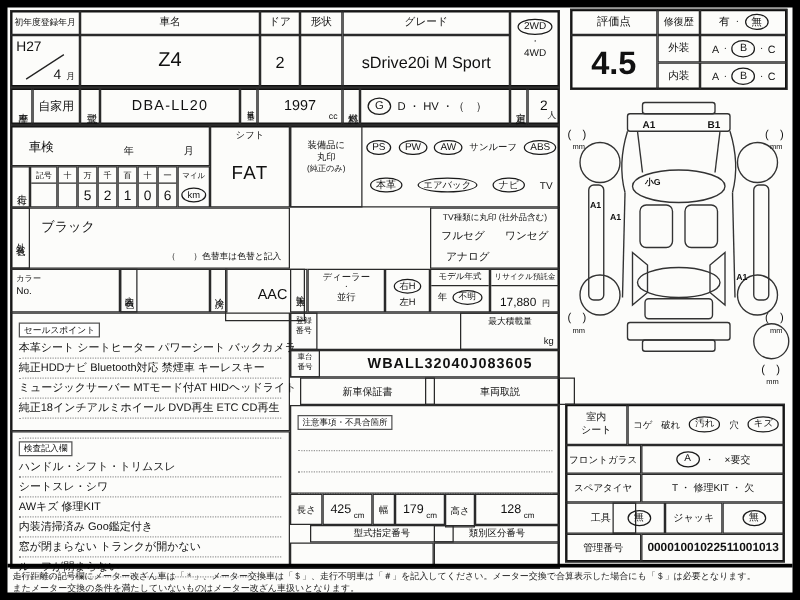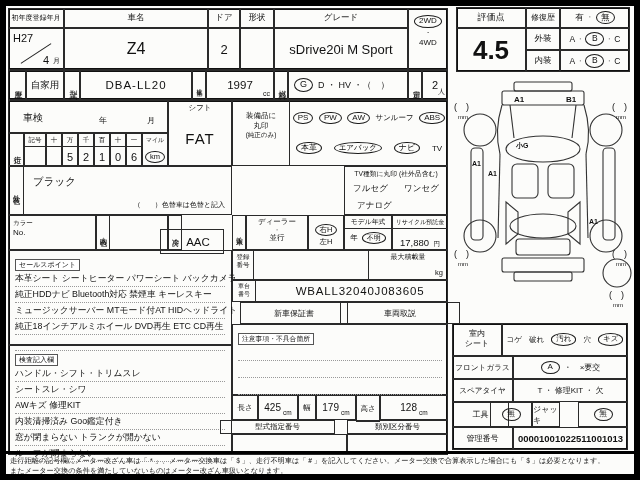--- a/index.html
+++ b/index.html
@@ -156,21 +156,21 @@
   </div>
 
   <div class="a b" style="left:8px;top:215px;width:88px;height:35px;">
     <div style="font-size:6.5px;padding:3px 0 0 4px;">カラー</div>
     <div style="font-size:8px;padding-left:4px;">No.</div>
   </div>
   <div class="a b" style="left:96px;top:215px;width:72px;height:35px;">
     <span class="c" style="height:100%;font-size:10px;"></span>
   </div>
   <div class="a b vl" style="left:96px;top:215px;width:14px;height:35px;font-size:7.5px;">内装色</div>
-  <div class="a b" style="left:160px;top:215px;width:64px;height:25px;margin-top:14px;">
+  <div class="a b" style="left:180px;top:215px;width:64px;height:42px;">
     <div class="c" style="height:100%;padding-left:12px;font-size:11.5px;">AAC</div>
   </div>
   <div class="a b vl" style="left:168px;top:215px;width:14px;height:35px;font-size:7.5px;">冷房</div>
 
   <div class="a b vl" style="left:232px;top:215px;width:14px;height:35px;font-size:7px;">輸入車</div>
   <div class="a b" style="left:246px;top:215px;width:62px;height:35px;text-align:center;line-height:1.15;">
     <div style="font-size:7.5px;padding-top:2px;">ディーラー</div>
     <div style="font-size:6px;">・</div>
     <div style="font-size:7.5px;">並行</div>
   </div>
@@ -216,21 +216,21 @@
   <div class="a b" style="left:232px;top:250px;width:22px;height:30px;text-align:center;line-height:1.2;padding-top:2px;font-size:6.5px;">
     <div>登録</div>
     <div>番号</div>
   </div>
   <div class="a b" style="left:368px;top:250px;width:80px;height:30px;">
     <div class="c" style="height:12px;font-size:7px;">最大積載量</div>
     <span class="a" style="right:4px;bottom:2px;font-size:7.5px;">kg</span>
   </div>
 
   <div class="a b" style="left:232px;top:280px;width:216px;height:22px;">
-    <div class="c" style="height:100%;padding-left:40px;font-size:11.5px;font-weight:normal;letter-spacing:0.8px;">WBALL32040J083605</div>
+    <div class="c" style="height:100%;padding-left:40px;font-size:11.5px;font-weight:bold;letter-spacing:0.8px;">WBALL32040J083605</div>
   </div>
   <div class="a b" style="left:232px;top:280px;width:24px;height:22px;text-align:center;font-size:6px;line-height:1.3;padding-top:2px;">
     <div>車台</div>
     <div>番号</div>
   </div>
 
   <div class="a b c" style="left:240px;top:302px;width:108px;height:22px;font-size:8px;">新車保証書</div>
   <div class="a b c" style="left:340px;top:302px;width:120px;height:22px;font-size:8px;">車両取説</div>
 
   <div class="a b" style="left:232px;top:324px;width:216px;height:71px;padding:2px 5px;">
@@ -249,21 +249,21 @@
   <div class="a b c" style="left:316px;top:395px;width:40px;height:25px;font-size:10px;gap:2px;">
     <span>179</span>
     <span style="font-size:6.5px;align-self:flex-end;padding-bottom:3px;">cm</span>
   </div>
   <div class="a b c" style="left:356px;top:395px;width:24px;height:27px;font-size:7.5px;">高さ</div>
   <div class="a b c" style="left:380px;top:395px;width:68px;height:25px;font-size:10px;gap:2px;">
     <span>128</span>
     <span style="font-size:6.5px;align-self:flex-end;padding-bottom:3px;">cm</span>
   </div>
 
-  <div class="a b c" style="left:220px;top:420px;width:115px;height:14px;font-size:7.5px;">型式指定番号</div>
+  <div class="a b c" style="left:248px;top:420px;width:115px;height:14px;font-size:7.5px;">型式指定番号</div>
   <div class="a b c" style="left:347px;top:420px;width:101px;height:14px;font-size:7.5px;">類別区分番号</div>
   <div class="a b" style="left:232px;top:434px;width:115px;height:21px;"></div>
   <div class="a b" style="left:347px;top:434px;width:101px;height:21px;"></div>
 
   <div class="a B" style="left:456px;top:7px;width:174px;height:65px;"></div>
   <div class="a b c" style="left:456px;top:7px;width:70px;height:21px;font-size:9px;">評価点</div>
   <div class="a b c" style="left:456px;top:28px;width:70px;height:44px;font-size:26px;font-weight:bold;">4.5</div>
   <div class="a b c" style="left:526px;top:7px;width:34px;height:21px;font-size:8px;">修復歴</div>
   <div class="a b c" style="left:560px;top:7px;width:70px;height:21px;font-size:8.5px;gap:3px;">
     <span>有</span>
@@ -369,21 +369,21 @@
   <div class="a b c" style="left:513px;top:356px;width:115px;height:23px;font-size:8px;gap:4px;">
     <span class="circ">A</span>
     <span>・　×要交</span>
   </div>
   <div class="a b c" style="left:513px;top:379px;width:115px;height:23px;font-size:8px;">T ・ 修理KIT ・ 欠</div>
   <div class="a b c" style="left:452px;top:379px;width:61px;height:23px;font-size:7.6px;">スペアタイヤ</div>
   <div class="a b c" style="left:452px;top:402px;width:57px;height:25px;font-size:8px;">工具</div>
   <div class="a b c" style="left:490px;top:402px;width:42px;height:25px;">
     <span style="font-size:8px;" class="circ">無</span>
   </div>
-  <div class="a b c" style="left:532px;top:402px;width:28px;height:25px;font-size:8px;">ジャッキ</div>
+  <div class="a b c" style="left:532px;top:402px;width:46px;height:25px;font-size:8px;">ジャッキ</div>
   <div class="a b c" style="left:578px;top:402px;width:50px;height:25px;">
     <span style="font-size:8px;" class="circ">無</span>
   </div>
   <div class="a b c" style="left:452px;top:427px;width:61px;height:23px;font-size:8px;">管理番号</div>
   <div class="a b c" style="left:513px;top:427px;width:115px;height:23px;font-size:9.5px;font-weight:bold;">00001001022511001013</div>
 
   <div class="a line" style="left:6px;top:451px;width:628px;height:2.5px;"></div>
   <div class="a" style="left:10px;top:456px;width:622px;font-size:7.2px;white-space:nowrap;color:#222;">走行距離の記号欄にメーター改ざん車は「＊」、メーター交換車は「＄」、走行不明車は「＃」を記入してください。メーター交換で合算表示した場合にも「＄」は必要となります。</div>
   <div class="a" style="left:10px;top:466px;width:622px;font-size:7.2px;white-space:nowrap;color:#222;">またメーター交換の条件を満たしていないものはメーター改ざん車扱いとなります。</div>
 </div>

